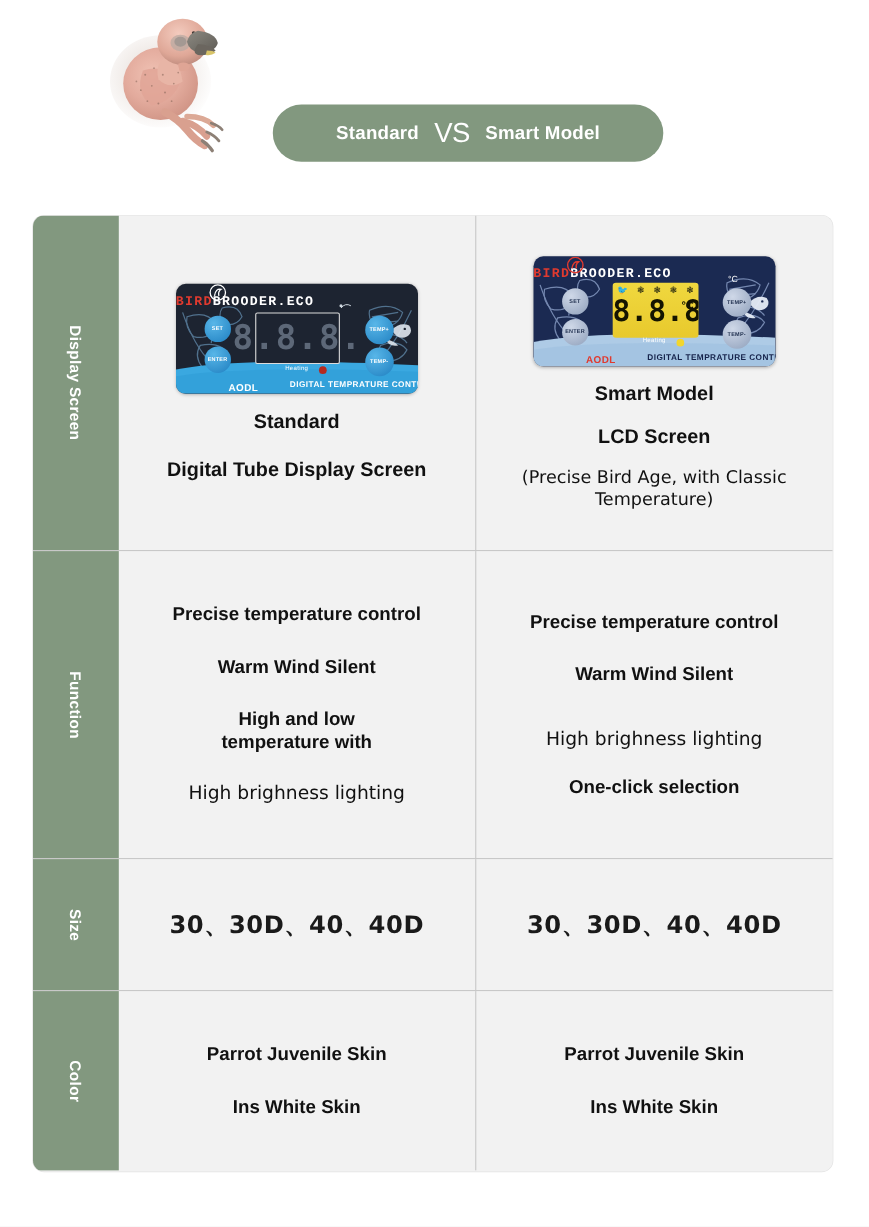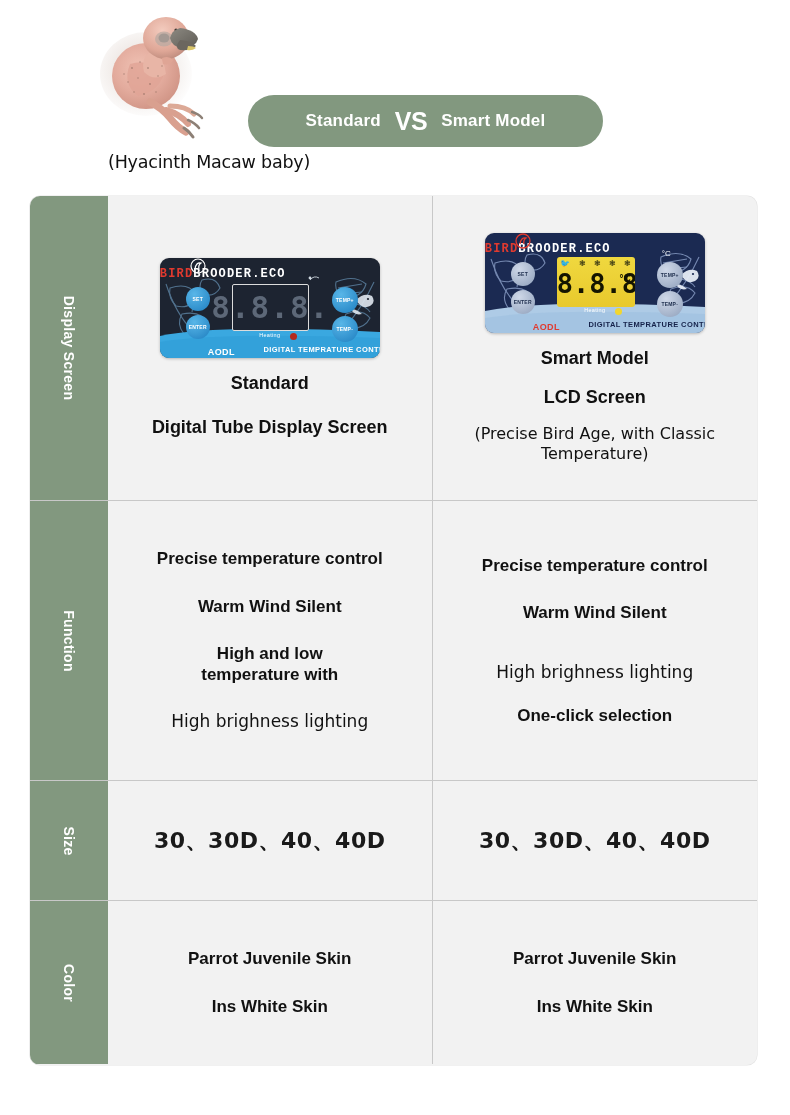--- a/index.html
+++ b/index.html
@@ -37,21 +37,21 @@
   }
   #vs-banner .seg{
     color:#ffffff;
     font-weight:bold;
     font-size:17px;
     letter-spacing:0.2px;
     white-space:nowrap;
   }
   #vs-banner .vs{
     font-size:25px;
-    font-weight:bold;
+    font-weight:normal;
     margin:0 14px;
     letter-spacing:-0.5px;
   }
 
   
   #spec-table{
     position:absolute; left:30px; top:196px;
     width:727px; height:869px;
     background:#f2f2f2;
     border-radius:10px;
@@ -303,21 +303,20 @@
             <circle cx="70" cy="70" r="0.8"></circle>
           <circle cx="40" cy="76" r="0.8"></circle>
             <circle cx="56" cy="88" r="0.9"></circle>
           <circle cx="68" cy="86" r="0.8"></circle>
             <circle cx="46" cy="86" r="0.8"></circle>
           <circle cx="74" cy="60" r="0.8"></circle>
             <circle cx="36" cy="68" r="0.8"></circle>
         </g>
       </svg>
     </div>
-    <div id="bird-caption">(Hyacinth Macaw baby)</div>
   </div>
 
   <div id="vs-banner">
     <span class="seg">Standard</span>
     <span class="seg vs">VS</span>
     <span class="seg">Smart Model</span>
   </div>
 </div>
 
 <div id="spec-table">

